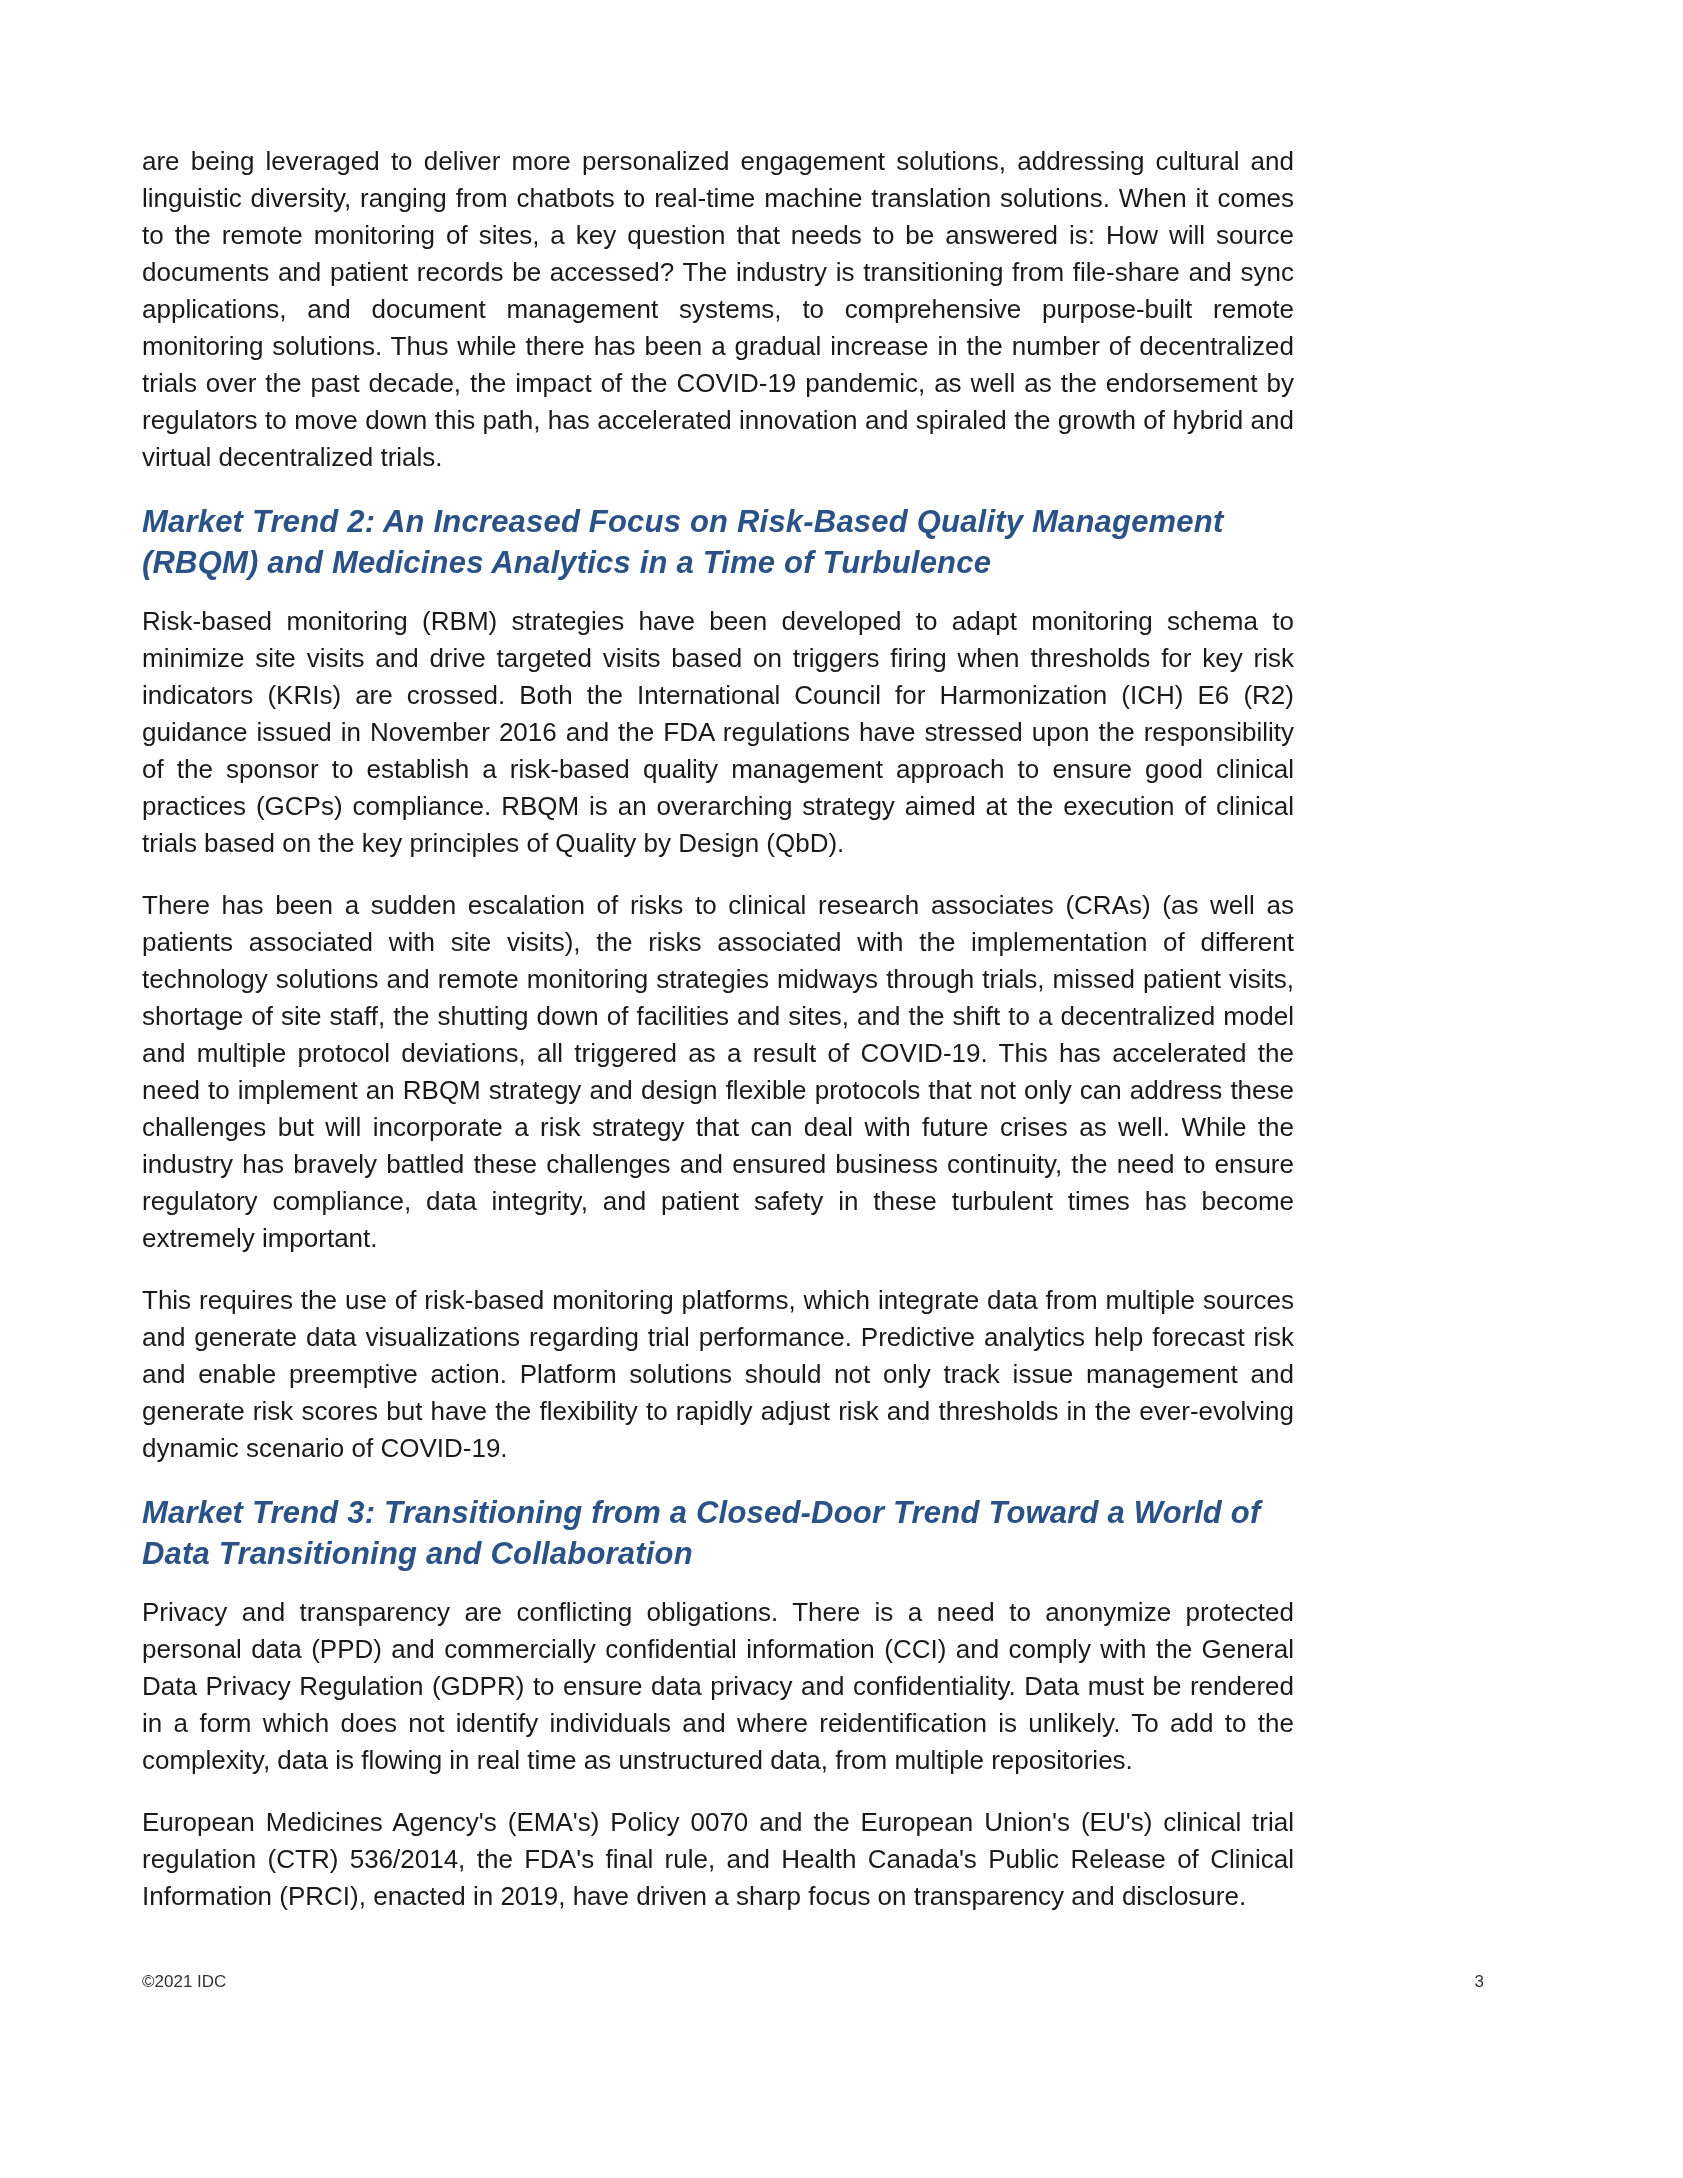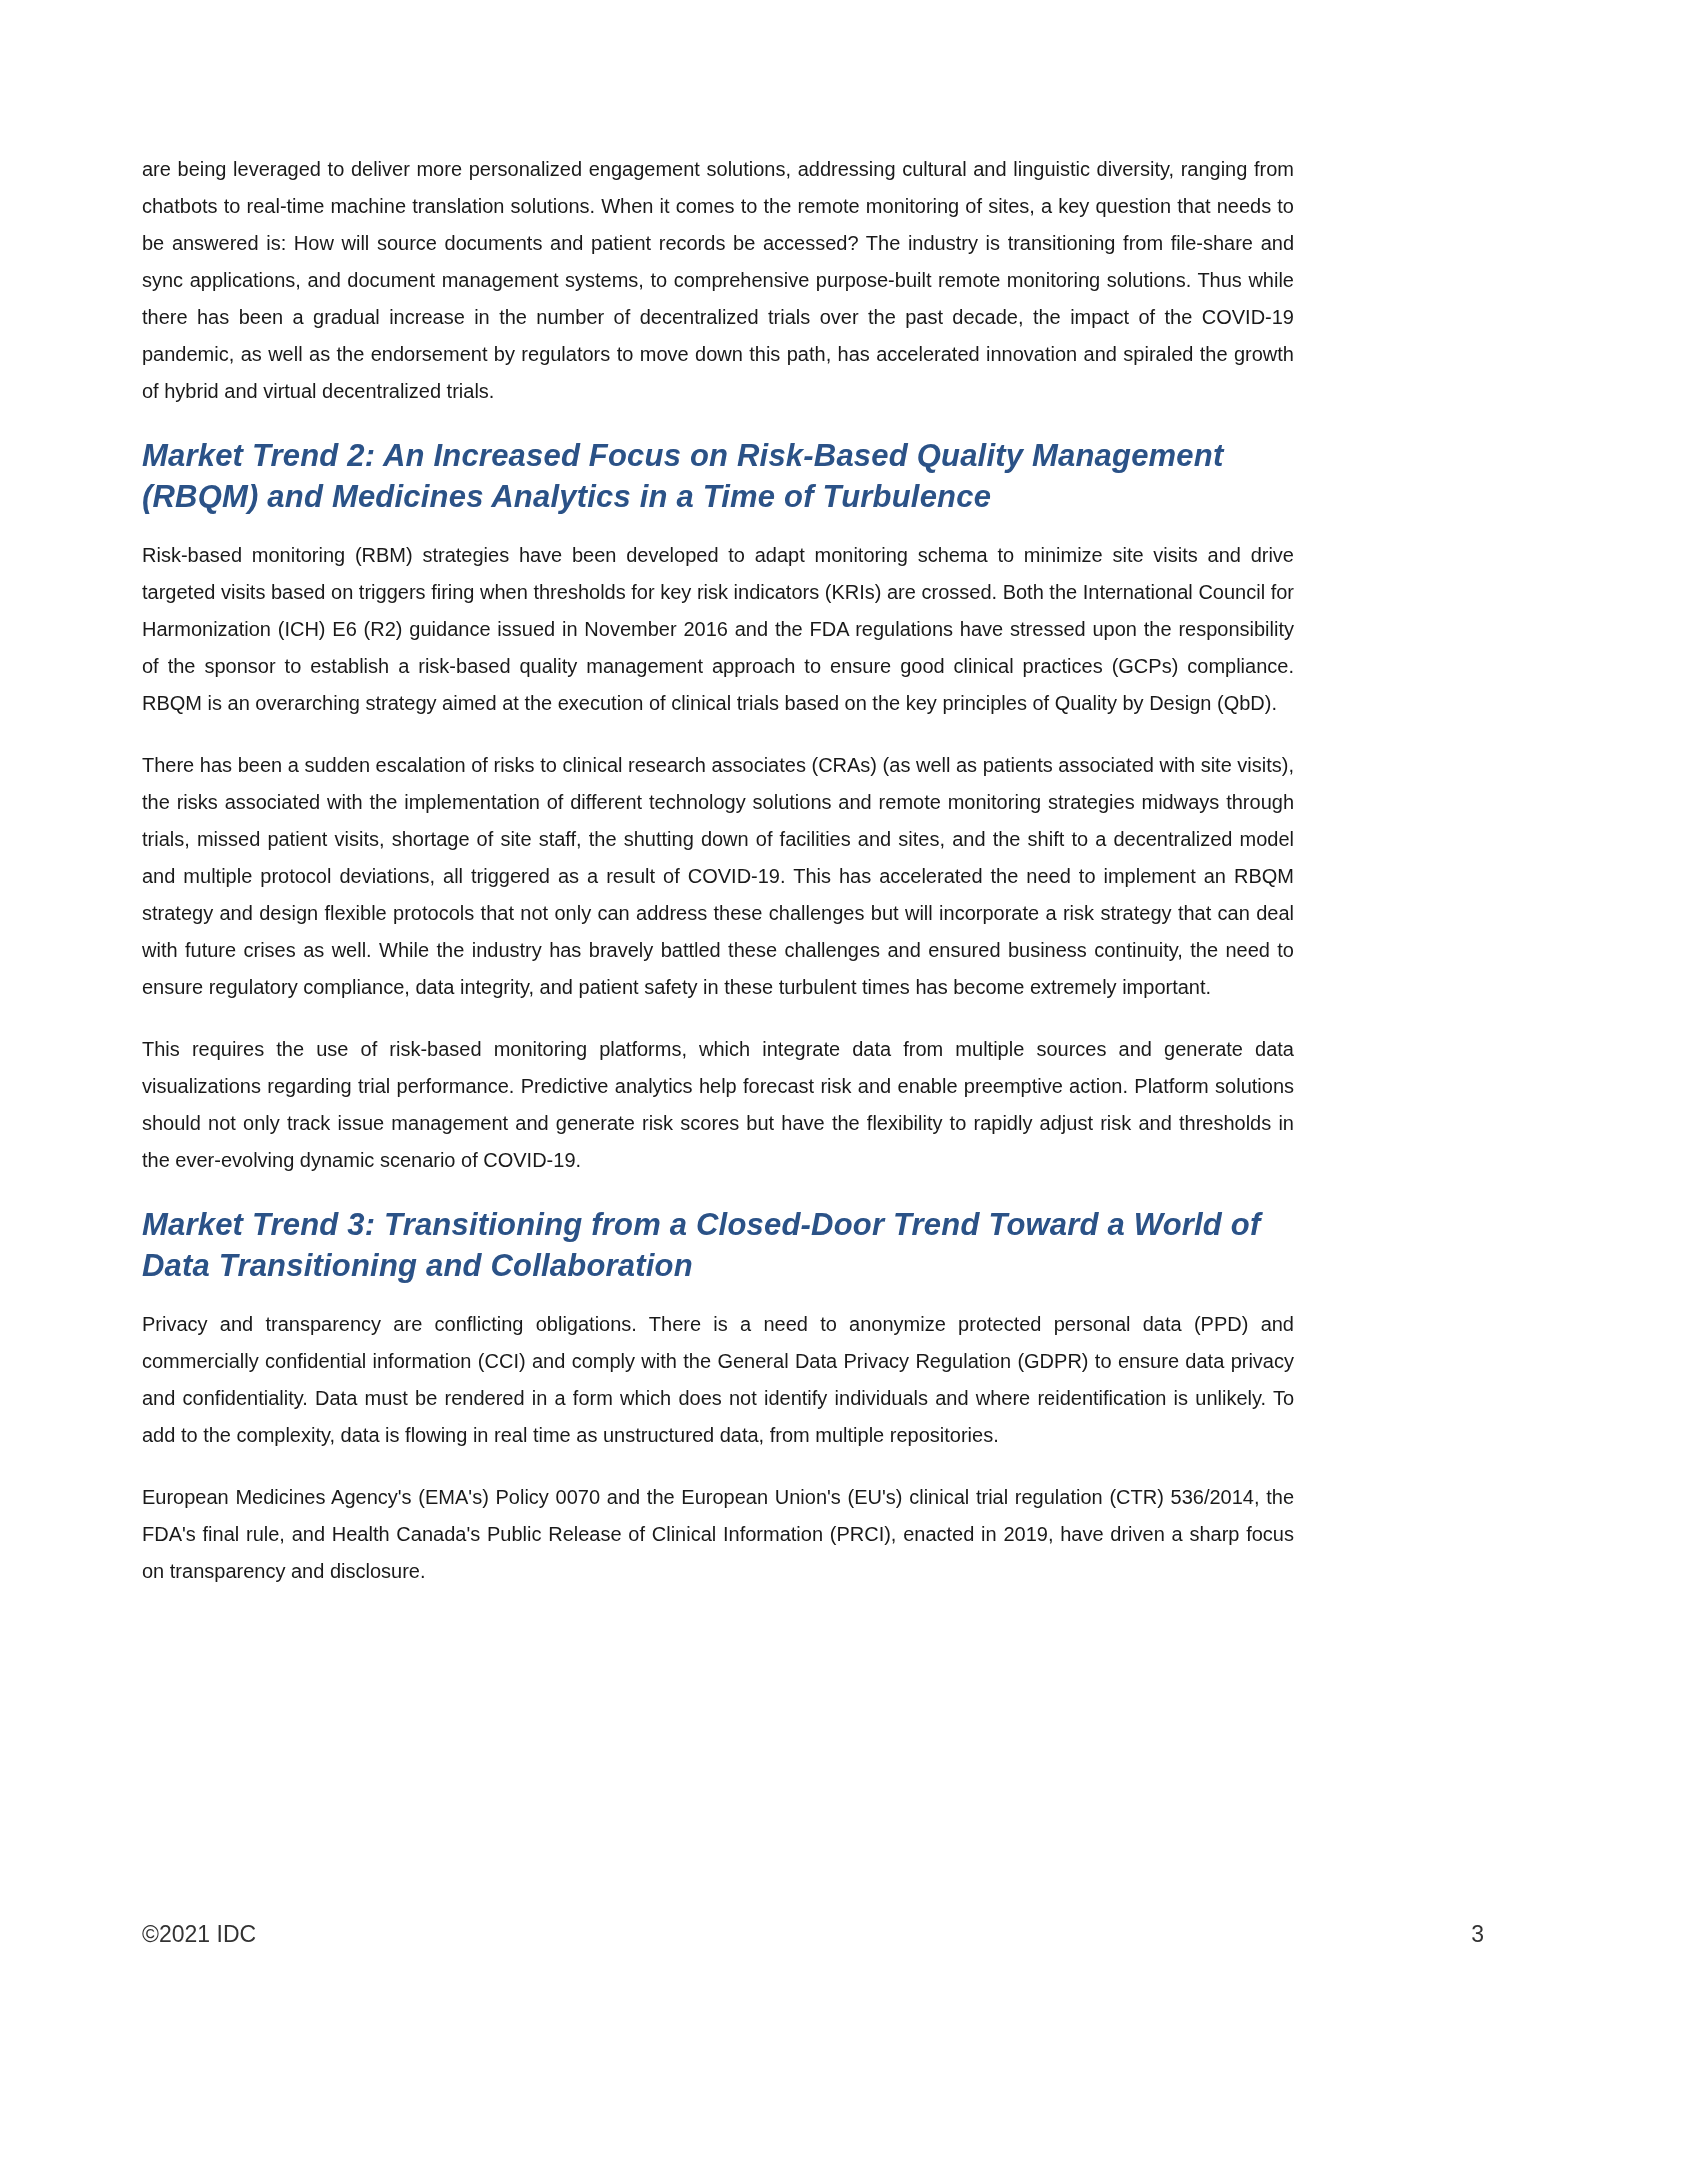--- a/index.html
+++ b/index.html
@@ -17,43 +17,43 @@
     font-family: "Liberation Sans", sans-serif;
     overflow: hidden;
   }
   .content {
     position: absolute;
     left: 142px;
     top: 139px;
     width: 1152px;
   }
   .para {
-    margin: 12px 0 25px 0;
-    font-size: 20px;
+    margin: 4px 0 25px 0;
+    font-size: 26px;
     line-height: 37px;
     text-align: justify;
     color: var(--body-color);
   }
   .heading {
     margin: 24px 0 20px 0;
     font-size: 31px;
     line-height: 41px;
     font-style: italic;
     font-weight: 700;
     letter-spacing: 0.2px;
     color: var(--heading-color);
   }
   .heading .hline { display: block; }
   .page-footer {
     position: absolute;
     left: 142px;
     right: 142px;
-    top: 1921px;
+    top: 1972px;
     height: 32px;
-    font-size: 23px;
+    font-size: 17px;
     color: var(--footer-color);
   }
   .footer-left   { position: absolute; left: 0; top: 0; }
   .footer-center { position: absolute; left: 0; right: 0; top: 0; text-align: center; }
   .footer-right  { position: absolute; right: 57px; top: 0; }
 </style>
 </head>
 <body>
 
 <div class="page">

